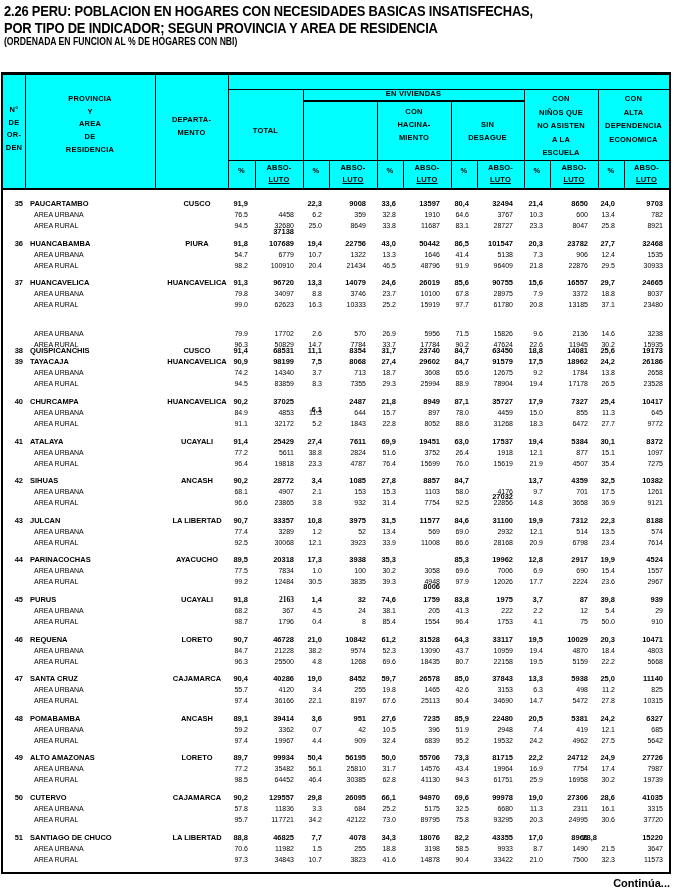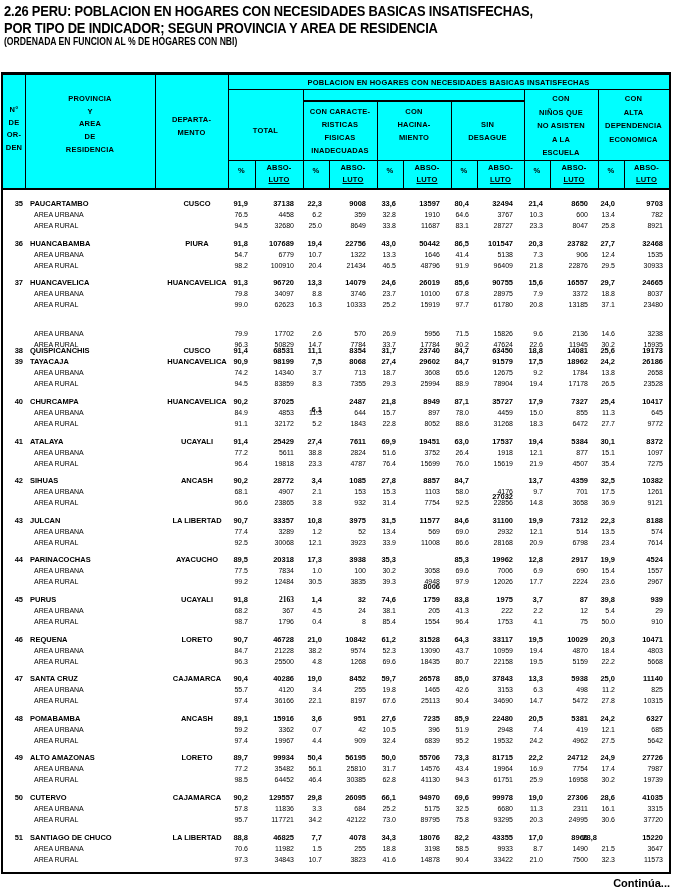--- a/index.html
+++ b/index.html
@@ -65,28 +65,22 @@
       <div>PROVINCIA</div>
       <div>Y</div>
       <div>AREA</div>
       <div>DE</div>
       <div>RESIDENCIA</div>
     </div>
     <div class="ht" style="left:152px;top:38px;width:73px;">
       <div>DEPARTA-</div>
       <div>MENTO</div>
     </div>
-    <div class="ht" style="left:225px;top:1px;width:441px;">POBLACION EN HOGARES CON NECESIDADES BASICAS INSATISFECHAS</div>
+    <div class="ht" style="left:300px;top:12px;width:221px;">EN VIVIENDAS</div>
     <div class="ht" style="left:225px;top:49px;width:75px;">TOTAL</div>
-    <div class="ht" style="left:300px;top:30px;width:74px;line-height:13px;">
-      <div>CON CARACTE-</div>
-      <div>RISTICAS</div>
-      <div>FISICAS</div>
-      <div>INADECUADAS</div>
-    </div>
     <div class="ht" style="left:374px;top:30px;width:74px;">
       <div>CON</div>
       <div>HACINA-</div>
       <div>MIENTO</div>
     </div>
     <div class="ht" style="left:448px;top:43px;width:73px;">
       <div>SIN</div>
       <div>DESAGUE</div>
     </div>
     <div class="ht" style="left:521px;top:17px;width:74px;line-height:13.5px;">
@@ -136,21 +130,21 @@
       </div>
   </div>
 
   <div class="body-area" id="tbody">
       <div class="grp" style="top: 8px;">
         <div class="row main" style="top: 0px;">
           <span class="num">35</span>
           <span class="name">PAUCARTAMBO</span>
           <span class="dep">CUSCO</span>
           <span class="c" style="right: 421px;">91,9</span>
-          <span class="c" style="right: 375px;">37138</span>
+          <span class="c" style="right: 375px; margin-top: 28px;">37138</span>
           <span class="c" style="right: 347px;">22,3</span>
           <span class="c" style="right: 303px;">9008</span>
           <span class="c" style="right: 273px;">33,6</span>
           <span class="c" style="right: 229px;">13597</span>
           <span class="c" style="right: 200px;">80,4</span>
           <span class="c" style="right: 156px;">32494</span>
           <span class="c" style="right: 126px;">21,4</span>
           <span class="c" style="right: 81px;">8650</span>
           <span class="c" style="right: 54px;">24,0</span>
           <span class="c" style="right: 6px;">9703</span>
@@ -773,21 +767,21 @@
           <span class="c" style="right: 54px;">27.8</span>
           <span class="c" style="right: 6px;">10315</span>
         </div>
       </div>
       <div class="grp" style="top: 522.8px;">
         <div class="row main" style="top: 0px;">
           <span class="num">48</span>
           <span class="name">POMABAMBA</span>
           <span class="dep">ANCASH</span>
           <span class="c" style="right: 421px;">89,1</span>
-          <span class="c" style="right: 375px;">15916</span>
+          <span class="c" style="right: 375px;">39414</span>
           <span class="c" style="right: 347px;">3,6</span>
           <span class="c" style="right: 303px;">951</span>
           <span class="c" style="right: 273px;">27,6</span>
           <span class="c" style="right: 229px;">7235</span>
           <span class="c" style="right: 200px;">85,9</span>
           <span class="c" style="right: 156px;">22480</span>
           <span class="c" style="right: 126px;">20,5</span>
           <span class="c" style="right: 81px;">5381</span>
           <span class="c" style="right: 54px;">24,2</span>
           <span class="c" style="right: 6px;">6327</span>

